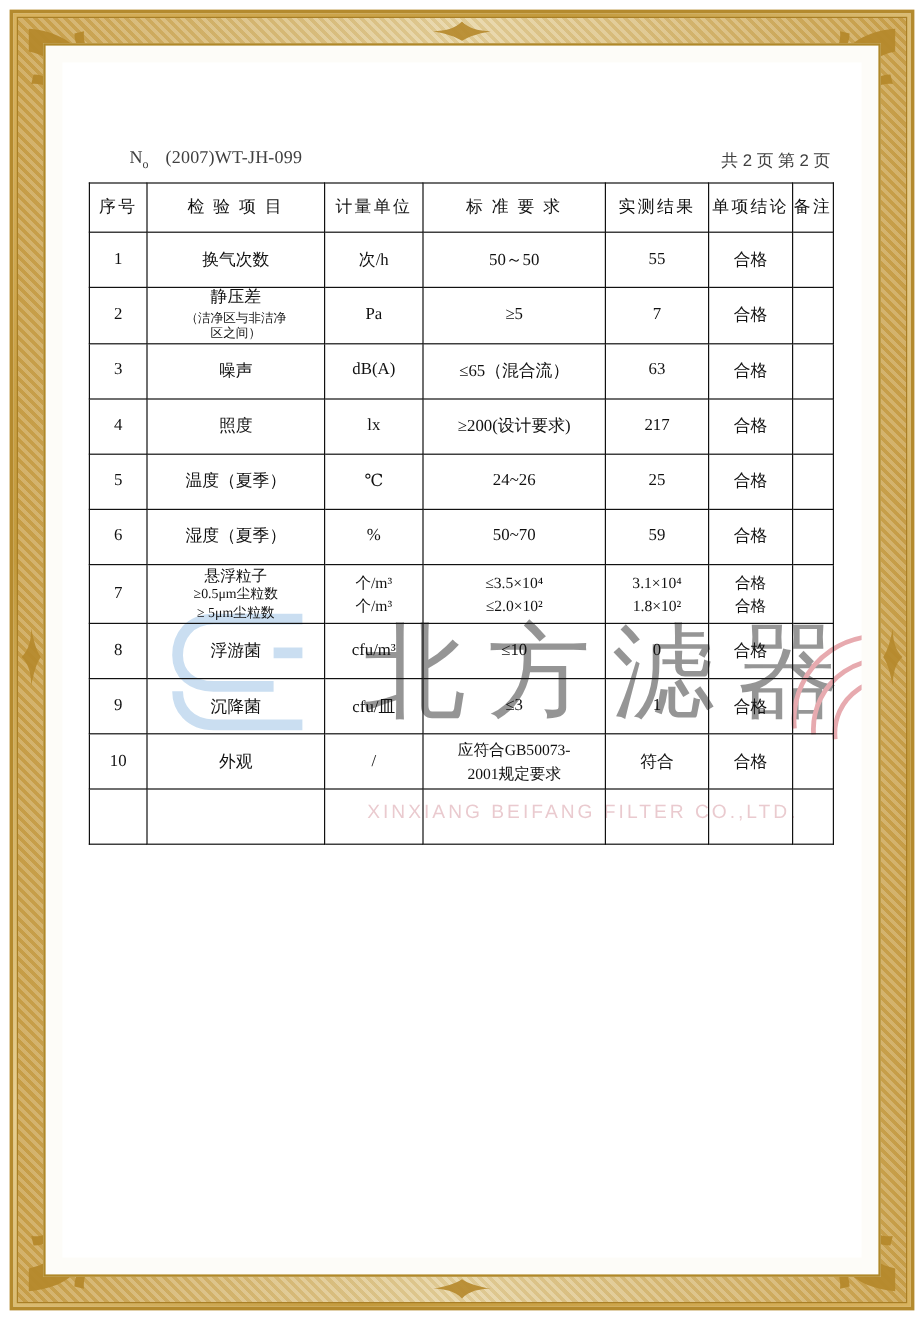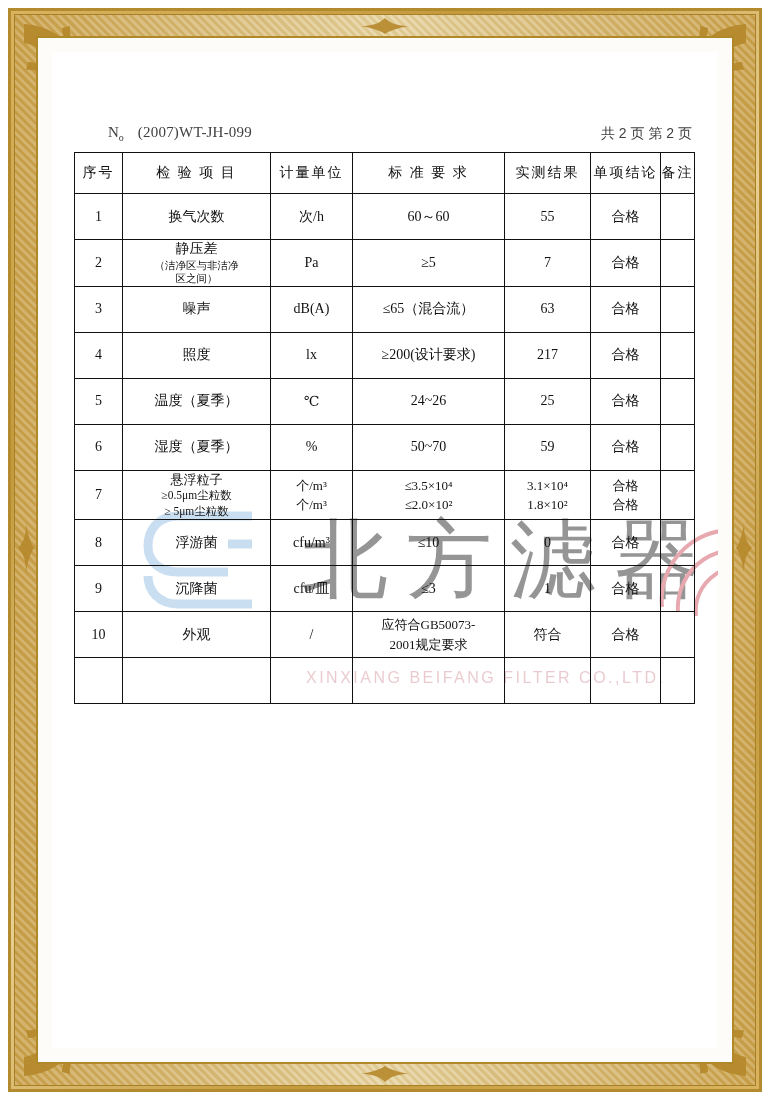--- a/index.html
+++ b/index.html
@@ -384,21 +384,21 @@
           <th>单项结论</th>
           <th>备注</th>
         </tr>
       </thead>
       <tbody>
 
         <tr>
           <td>1</td>
           <td>换气次数</td>
           <td>次/h</td>
-          <td>60～60</td>
+          <td>50～50</td>
           <td>55</td>
           <td>合格</td>
           <td></td>
         </tr>
 
         <tr class="tall-row">
           <td>2</td>
           <td>
             <span class="cell-main">静压差</span>
             <span class="cell-sub">（洁净区与非洁净</span>

